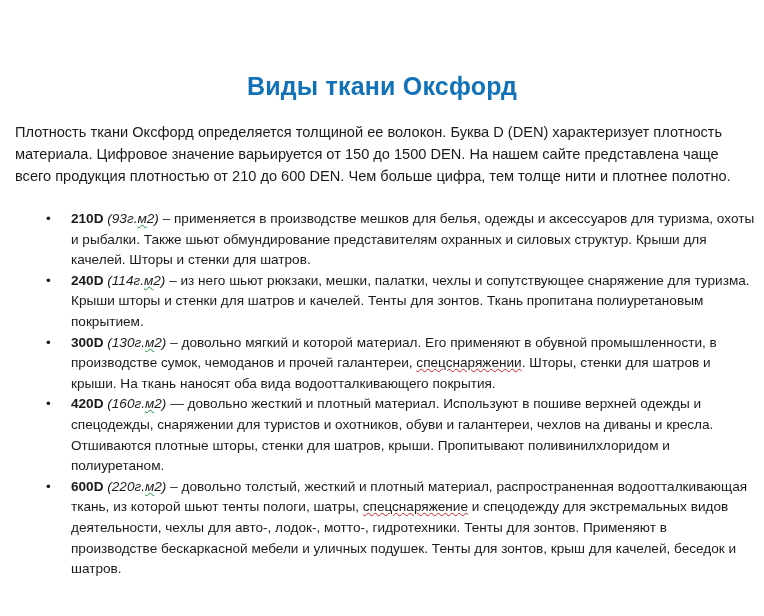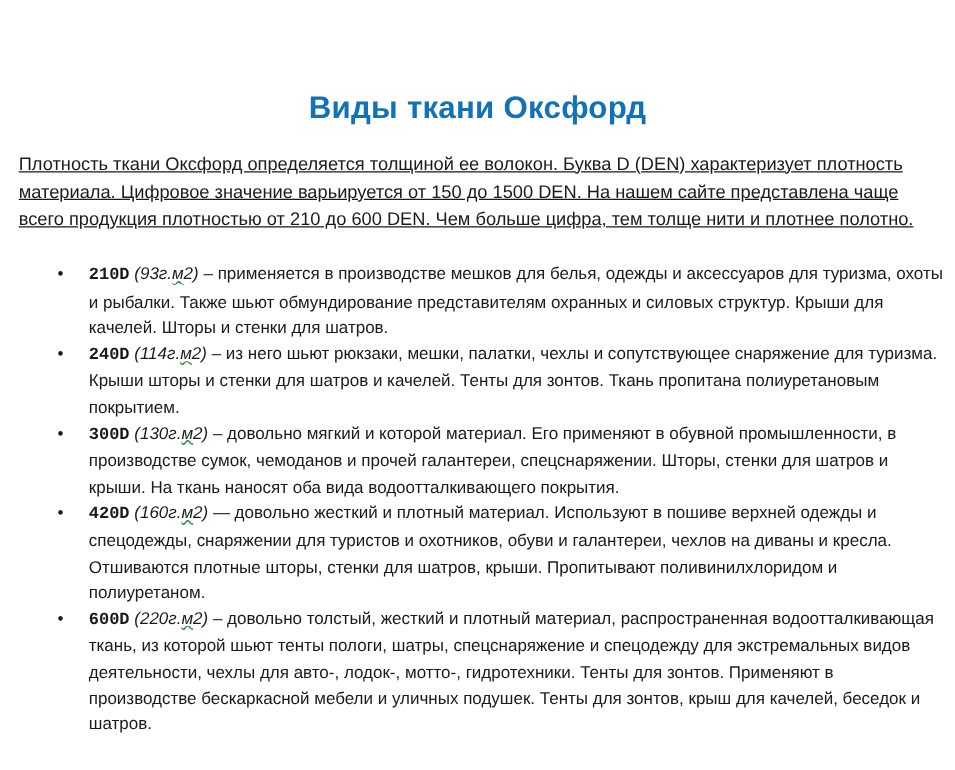--- a/index.html
+++ b/index.html
@@ -43,21 +43,20 @@
   
   .intro {
     position: absolute;
     left: 15px;
     top: 106px;
     width: 736px;
     font-size: 14.6px;
     line-height: 22.3px;
     color: #1a1a1a;
     text-align: left;
-    text-decoration: underline;
   }
 
   
   .bullet-list {
     position: absolute;
     left: 15px;
     top: 209px;
     width: 740px;
     margin: 0;
     padding: 0;
@@ -79,37 +78,37 @@
     left: 31px;
     top: 0;
     width: 12px;
     font-size: 13.6px;
     line-height: 20.6px;
     color: #1a1a1a;
   }
 
   .den {
     font-weight: bold;
-    font-family: Liberation Mono, monospace;
   }
 
   .gsm {
     white-space: nowrap;
     font-style: italic;
   }
 
   
   .sp-green {
     text-decoration: underline;
     text-decoration-style: wavy;
     text-decoration-color: #1f8a3b;
     text-decoration-thickness: 1px;
     text-underline-offset: 1px;
   }
   .sp-red {
+    text-decoration: underline;
     text-decoration-style: wavy;
     text-decoration-color: #d02020;
     text-decoration-thickness: 1px;
     text-underline-offset: 1px;
     text-align: right;
   }
 </style>
 </head>
 <body>
 

